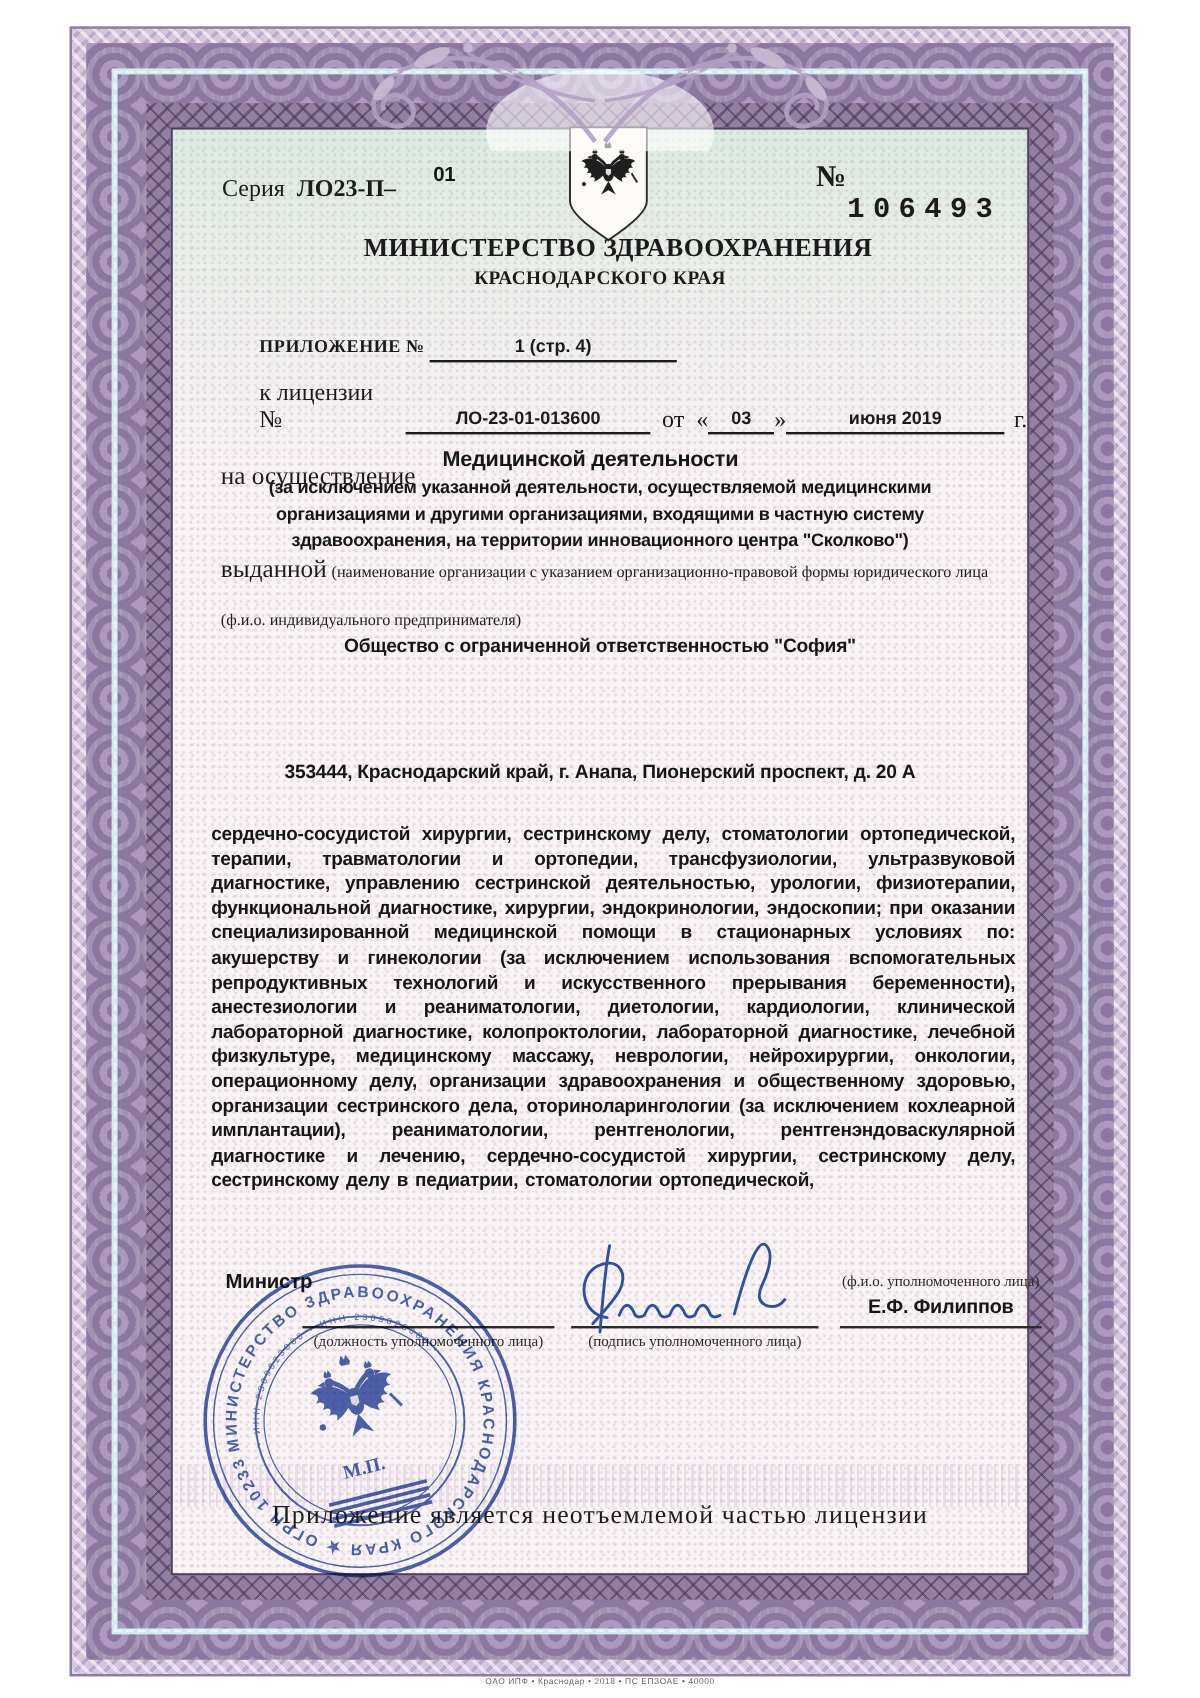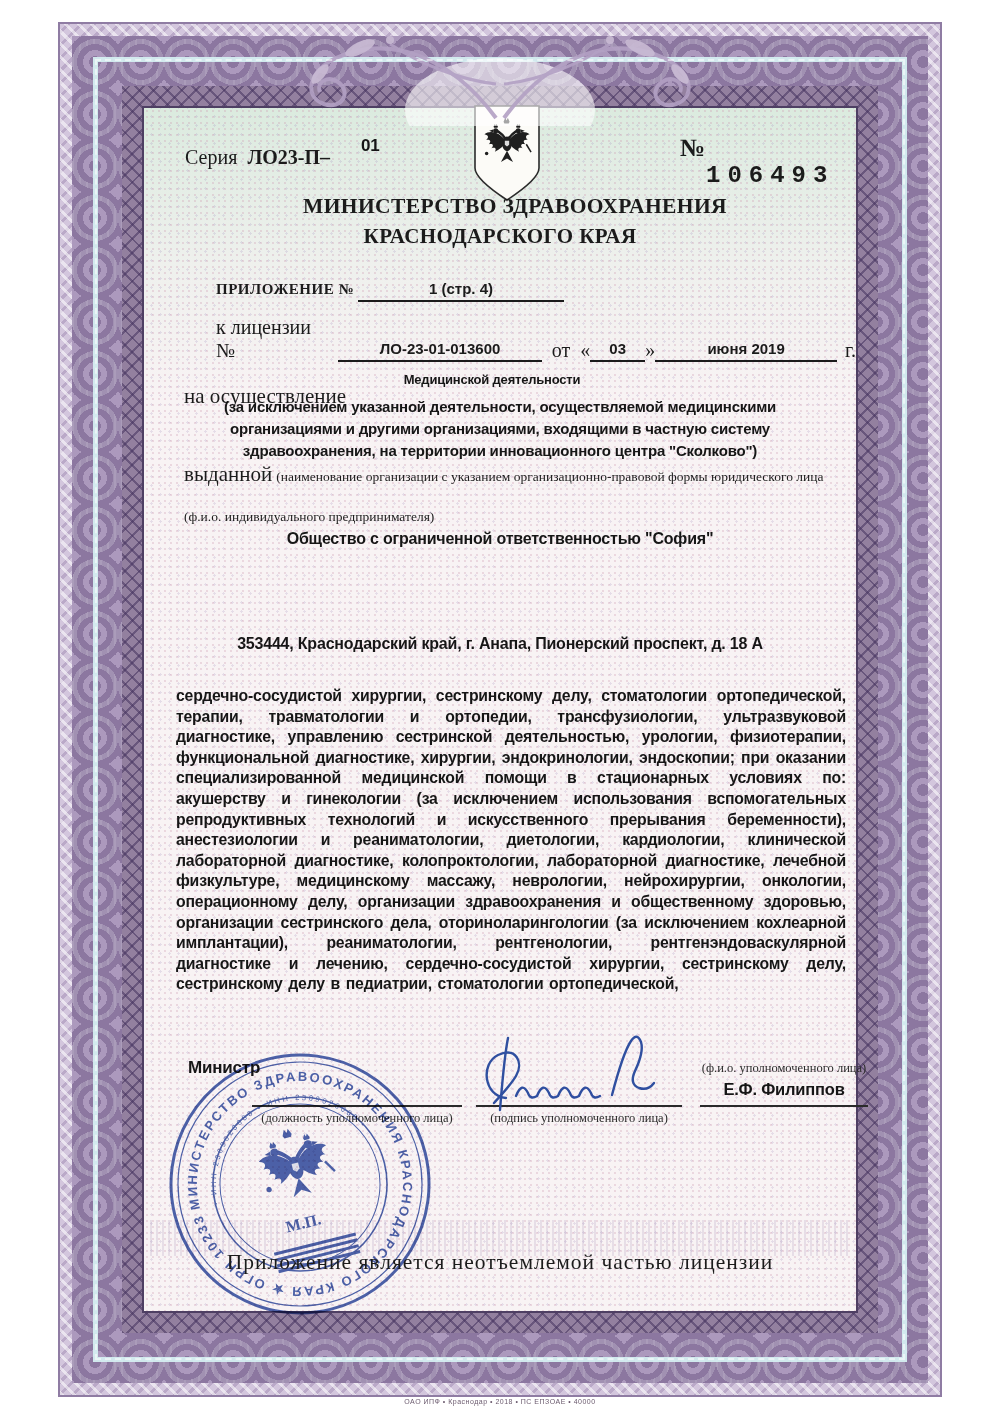--- a/index.html
+++ b/index.html
@@ -101,52 +101,52 @@
             </div>
 
             <div class="abs" style="left:322px;top:-6px;width:82px;height:104px;">
               <svg viewBox="0 0 82 104" width="82" height="104">
                 <path d="M9,4 H73 V66 Q73 77 41,98 Q9 77 9,66 Z" fill="#fcfbf7" stroke="#2b2b2b" stroke-width="1.6"></path>
                 <use href="#eagle" x="15" y="9" width="52" height="64" fill="#1f1f1f"></use>
               </svg>
             </div>
 
             <div class="abs serif" style="left:0;right:0;top:86px;text-align:center;font-size:21.5px;font-weight:600;letter-spacing:.4px;padding-left:30px;">МИНИСТЕРСТВО ЗДРАВООХРАНЕНИЯ</div>
-            <div class="abs serif" style="left:0;right:0;top:116px;text-align:center;font-size:21px;font-weight:600;letter-spacing:.4px;">КРАСНОДАРСКОГО КРАЯ</div>
+            <div class="abs serif" style="left:0;right:0;top:116px;text-align:center;font-size:16px;font-weight:600;letter-spacing:.4px;">КРАСНОДАРСКОГО КРАЯ</div>
 
             <div class="row" style="left:40px;top:172px;">
               <span class="serif" style="font-size:15px;font-weight:bold;letter-spacing:.5px;padding:0 4px 4px 0;">ПРИЛОЖЕНИЕ №</span>
               <span class="fill" style="width:198px;">1 (стр. 4)</span>
             </div>
 
             <div class="row" style="left:40px;top:208px;">
               <span class="serif" style="font-size:20px;padding:0 6px 0 0;">к лицензии №</span>
               <span class="fill" style="width:200px;">ЛО-23-01-013600</span>
               <span class="serif" style="font-size:20px;padding:0 10px;">от</span>
               <span class="serif" style="font-size:20px;">«</span>
               <span class="fill" style="width:48px;">03</span>
               <span class="serif" style="font-size:20px;">»</span>
               <span class="fill" style="width:178px;">июня 2019</span>
               <span class="serif" style="font-size:20px;padding-left:8px;">г.</span>
             </div>
 
             <div class="abs serif" style="left:40px;top:248px;font-size:21px;margin-top:28px;">на осуществление</div>
-            <div class="abs sansb" style="left:0;right:16px;top:264px;text-align:center;font-size:13px;">Медицинской деятельности</div>
+            <div class="abs sansb" style="left:0;right:16px;top:264px;text-align:center;font-size:18px;">Медицинской деятельности</div>
             <div class="abs sansb" style="left:40px;right:40px;top:288px;text-align:center;font-size:15px;line-height:22px;white-space:pre-line;">(за исключением указанной деятельности, осуществляемой медицинскими
 организациями и другими организациями, входящими в частную систему
 здравоохранения, на территории инновационного центра "Сколково")</div>
 
             <div class="abs" style="left:40px;right:30px;top:357px;line-height:18px;">
               <span class="serif" style="font-size:21px;">выданной</span>
               <span class="serif" style="font-size:13.5px;">(наименование организации с указанием организационно-правовой формы юридического лица</span>
             </div>
             <div class="abs serif" style="left:40px;top:385px;font-size:13.5px;margin-top:16px;">(ф.и.о. индивидуального предпринимателя)</div>
 
             <div class="abs sansb" style="left:0;right:0;top:422px;text-align:center;font-size:16px;">Общество с ограниченной ответственностью "София"</div>
-            <div class="abs sansb" style="left:0;right:0;top:527px;text-align:center;font-size:16px;">353444, Краснодарский край, г. Анапа, Пионерский проспект, д. 18 А</div>
+            <div class="abs sansb" style="left:0;right:0;top:527px;text-align:center;font-size:16px;">353444, Краснодарский край, г. Анапа, Пионерский проспект, д. 20 А</div>
 
             <div class="abs sansb" style="left:32px;width:670px;top:578px;font-size:15.8px;line-height:20.6px;text-align:justify;text-align-last:left;word-spacing:1.5px;">сердечно-сосудистой хирургии, сестринскому делу, стоматологии ортопедической, терапии, травматологии и ортопедии, трансфузиологии, ультразвуковой диагностике, управлению сестринской деятельностью, урологии, физиотерапии, функциональной диагностике, хирургии, эндокринологии, эндоскопии; при оказании специализированной медицинской помощи в стационарных условиях по: акушерству и гинекологии (за исключением использования вспомогательных репродуктивных технологий и искусственного прерывания беременности), анестезиологии и реаниматологии, диетологии, кардиологии, клинической лабораторной диагностике, колопроктологии, лабораторной диагностике, лечебной физкультуре, медицинскому массажу, неврологии, нейрохирургии, онкологии, операционному делу, организации здравоохранения и общественному здоровью, организации сестринского дела, оториноларингологии (за исключением кохлеарной имплантации), реаниматологии, рентгенологии, рентгенэндоваскулярной диагностике и лечению, сердечно-сосудистой хирургии, сестринскому делу, сестринскому делу в педиатрии, стоматологии ортопедической,</div>
 
             <div class="stripeband"></div>
 
             <div class="abs sansb" style="left:44px;top:950px;font-size:17px;">Министр</div>
             <div class="abs sansb" style="left:556px;width:168px;top:972px;text-align:center;font-size:16.5px;">Е.Ф. Филиппов</div>
 
             <div class="sigline" style="left:108px;width:210px;top:997px;"></div>
             <div class="sigline" style="left:332px;width:206px;top:997px;"></div>

